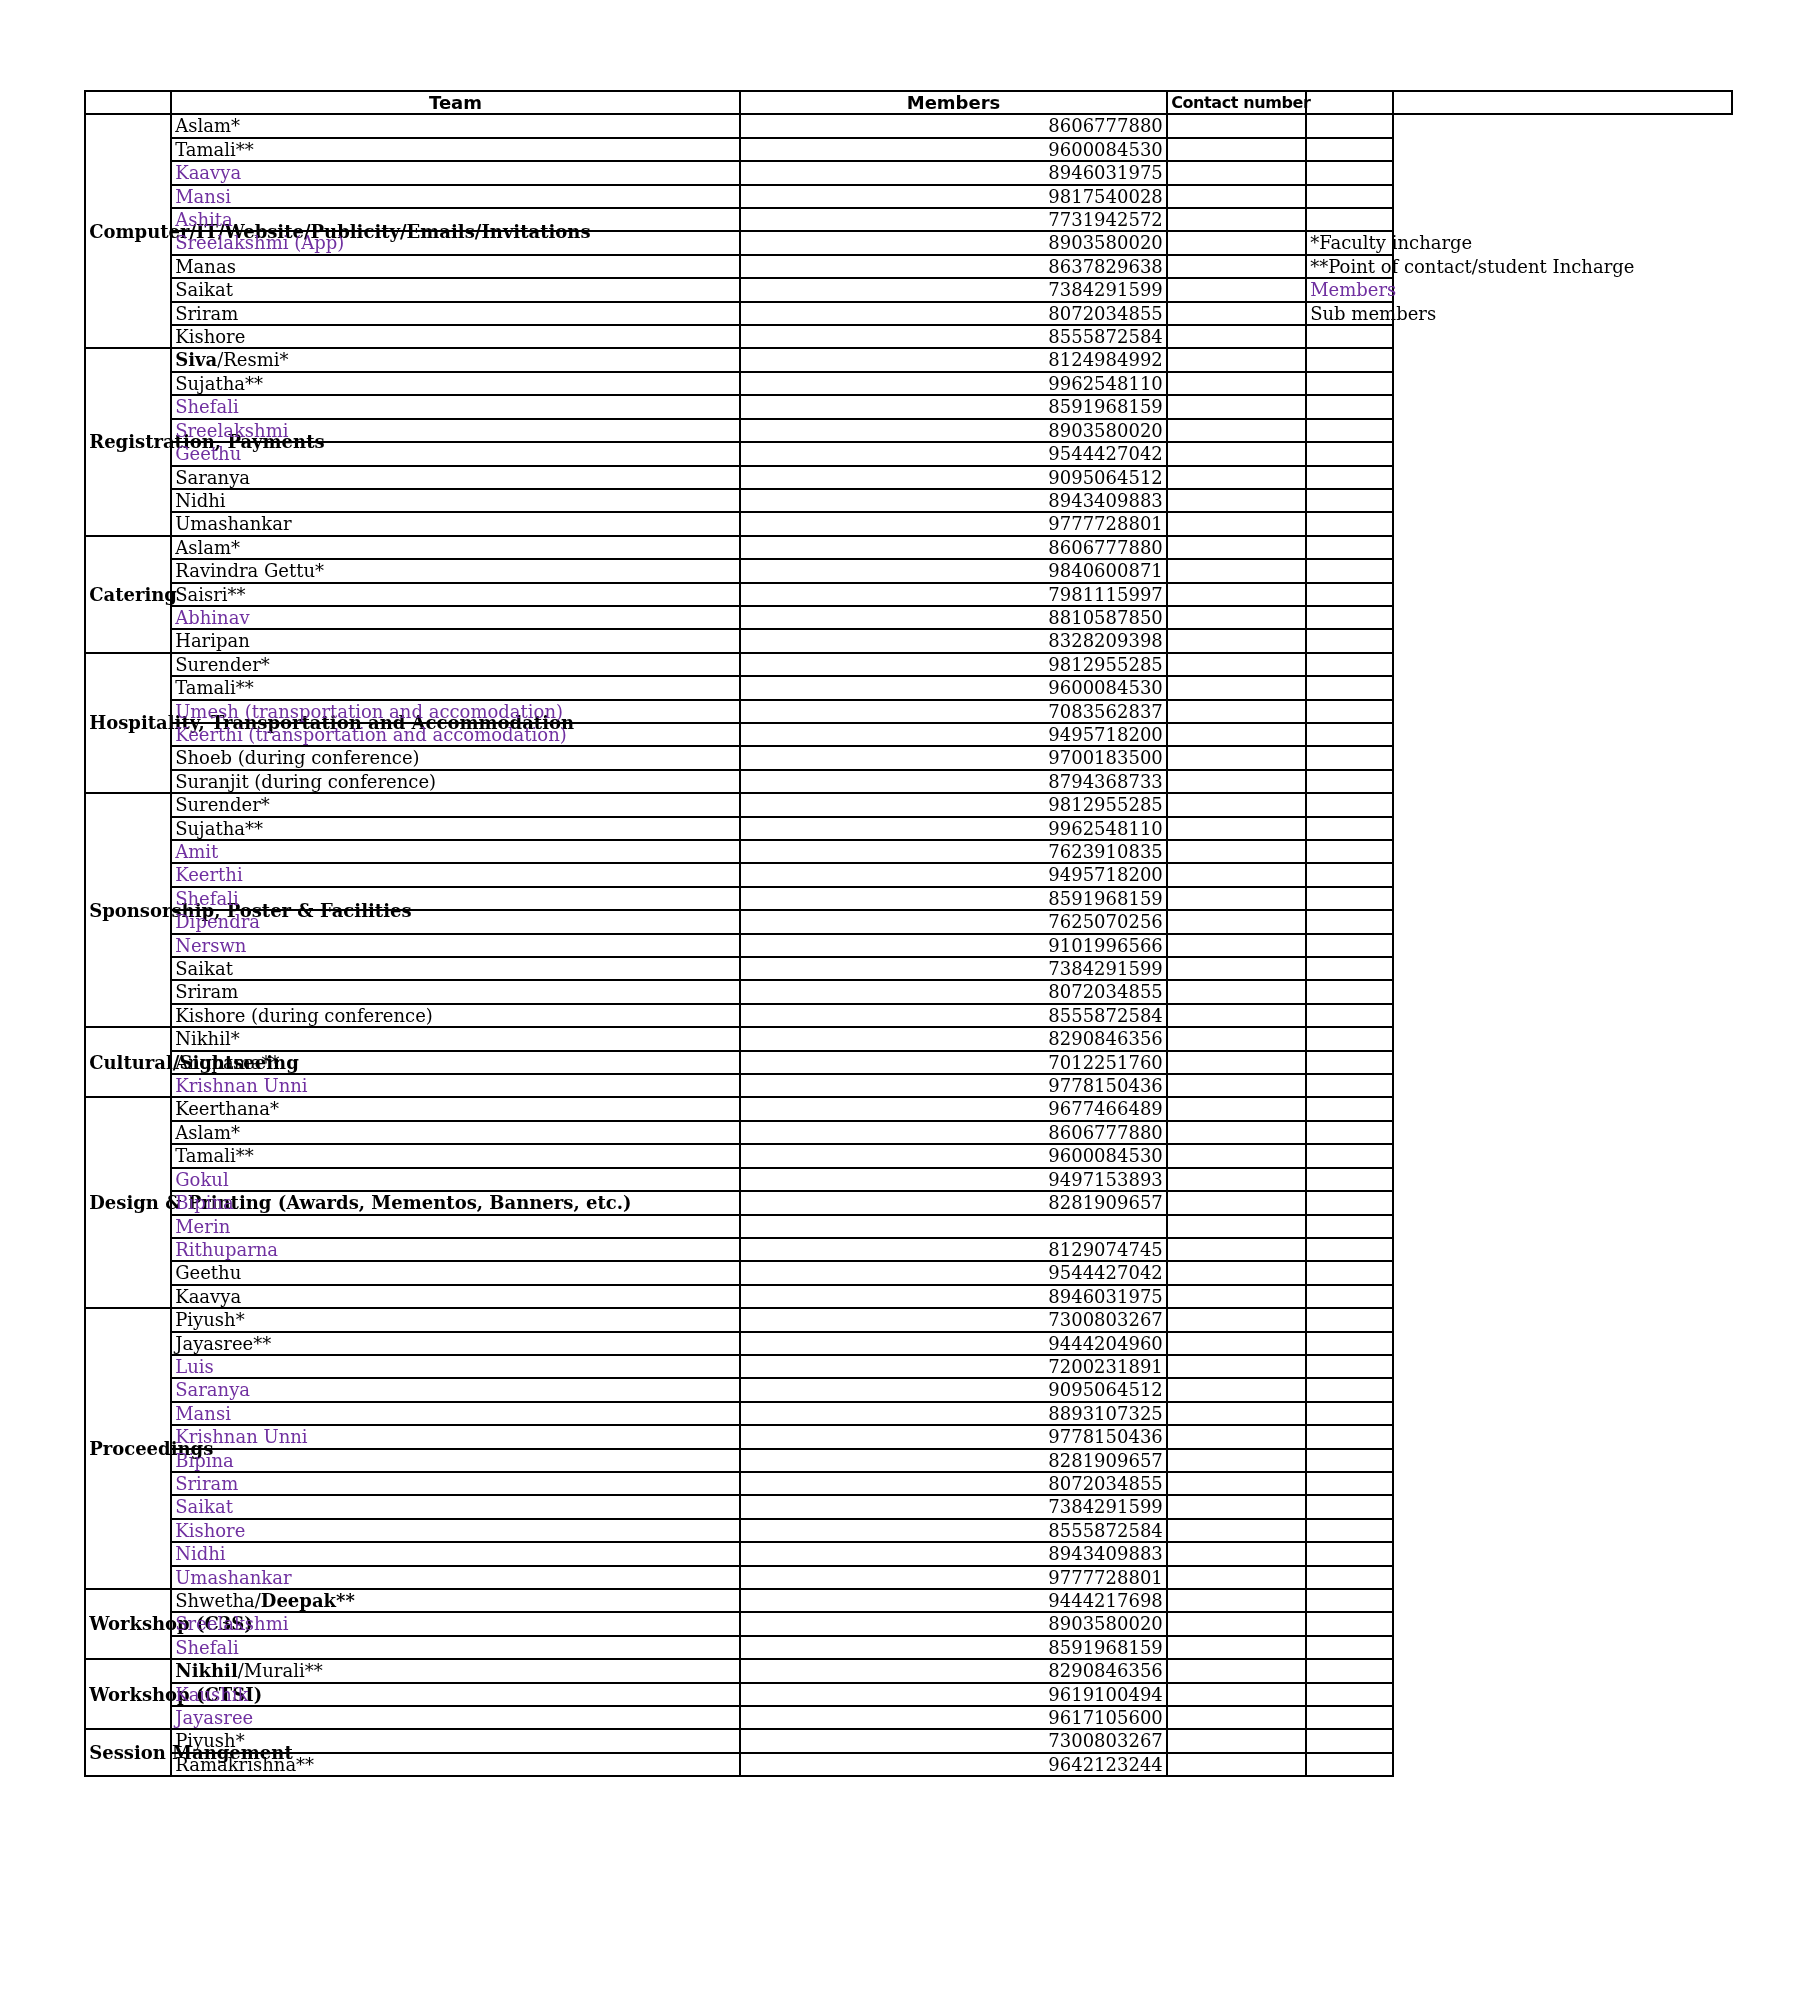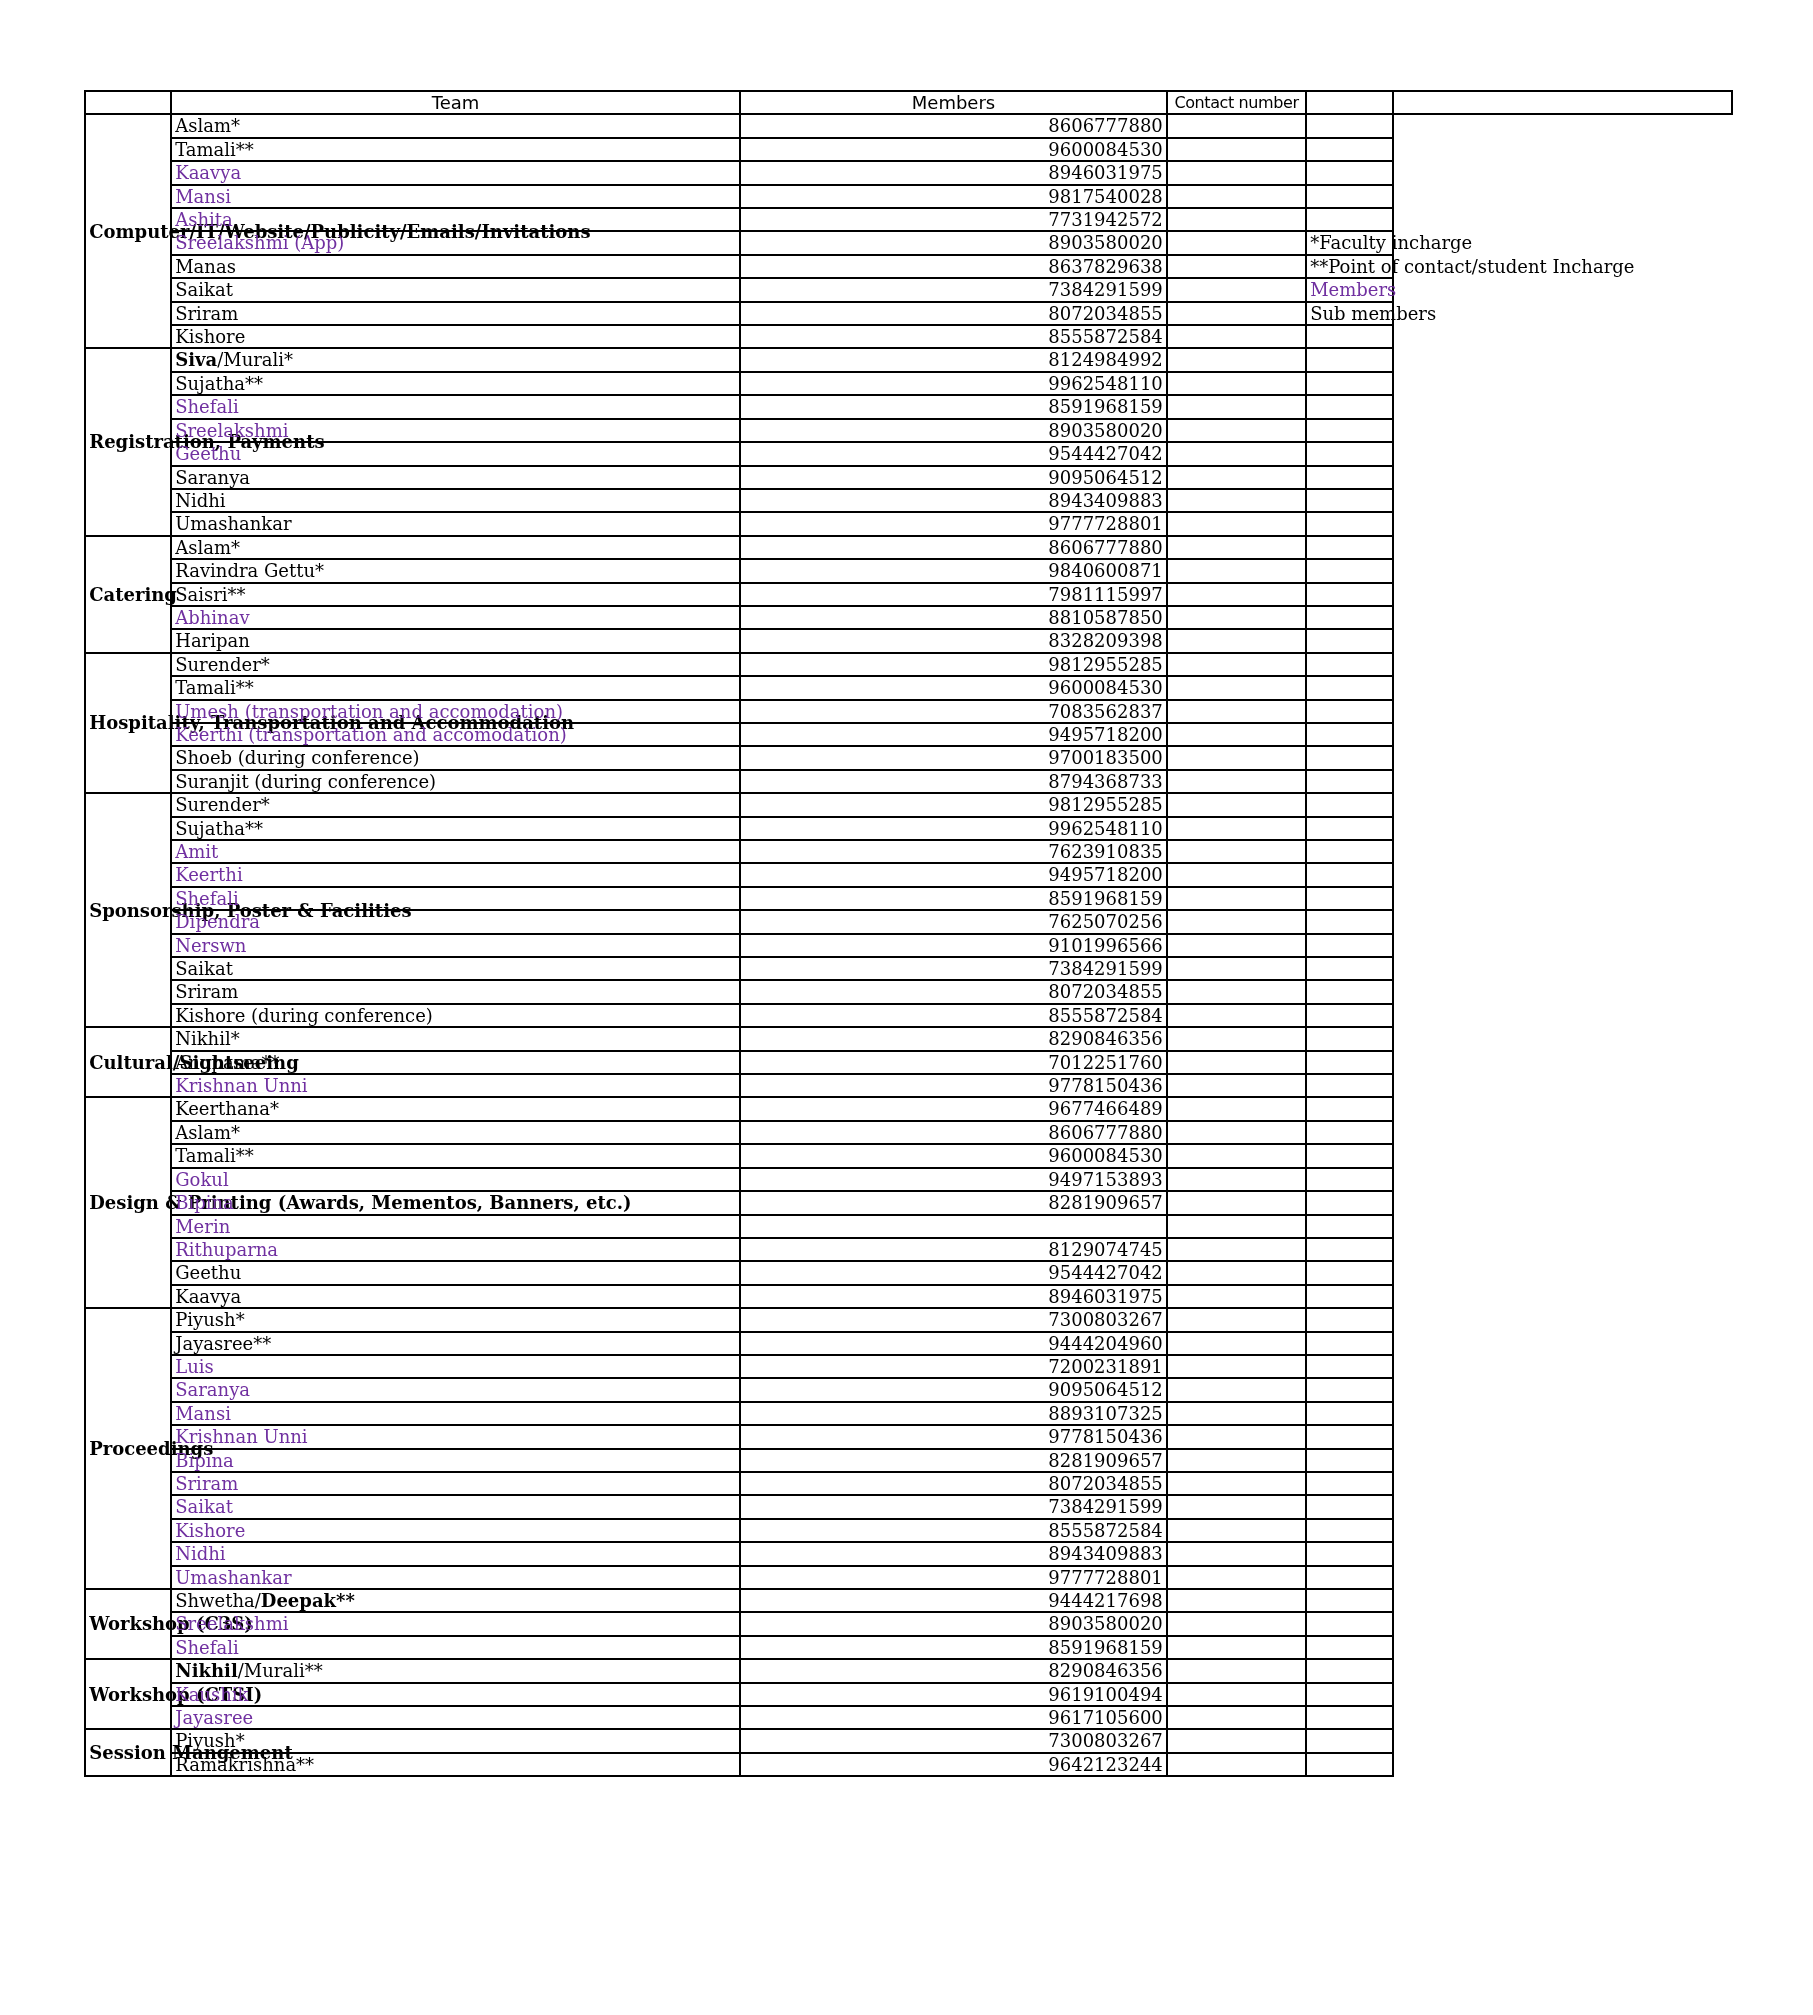--- a/index.html
+++ b/index.html
@@ -2,21 +2,21 @@
 <html style="font-size:6.5px"><head>
 <meta charset="utf-8">
 <style>
   html, body { margin: 0; padding: 0; background: #ffffff; }
   body { width: 1814px; height: 2015px; position: relative; overflow: hidden;
          font-family: "DejaVu Serif", "Liberation Serif", serif; color: #000; }
   #sheet { position: absolute; left: 84px; top: 90px; width: 1648px;
            border-collapse: collapse; table-layout: fixed; }
   #sheet td, #sheet th { border: 2px solid #000; padding: 0 3.2px; height: 21.4px;
            font-size: 18px; line-height: 21.4px; white-space: nowrap; overflow: visible; }
-  #sheet th { font-family: "DejaVu Sans", "Liberation Sans", sans-serif; font-weight: normal;
+  #sheet th { font-family: "DejaVu Sans", "Liberation Sans", sans-serif; font-weight: bold;
               font-size: 18px; text-align: center; }
   #sheet th.contact-h { font-size: 16px; letter-spacing: -0.4px; margin-left: 48px; }
   col.c-idx { width: 86px; }
   col.c-team { width: 569px; }
   col.c-mem { width: 427px; }
   col.c-num { width: 139px; }
   col.c-blank { width: 87px; }
   col.c-note { width: 339px; }
   td.idx { border-bottom: 2px solid #000; }
   td.team { text-align: right; vertical-align: middle; font-weight: bold; font-size: 18.6px; }
@@ -106,21 +106,21 @@
         <td class="note">Sub members</td>
       </tr>
       <tr>
         <td class="member indent"><span>Kishore</span></td>
         <td class="num">8555872584</td>
         <td></td>
         <td class="note"></td>
       </tr>
       <tr>
         <td class="team" rowspan="8">Registration, Payments</td>
-        <td class="member"><span class="b">Siva</span><span>/Murali*</span></td>
+        <td class="member"><span class="b">Siva</span><span>/Resmi*</span></td>
         <td class="num">8124984992</td>
         <td></td>
         <td class="note"></td>
       </tr>
       <tr>
         <td class="member indent"><span>Sujatha**</span></td>
         <td class="num">9962548110</td>
         <td></td>
         <td class="note"></td>
       </tr>

